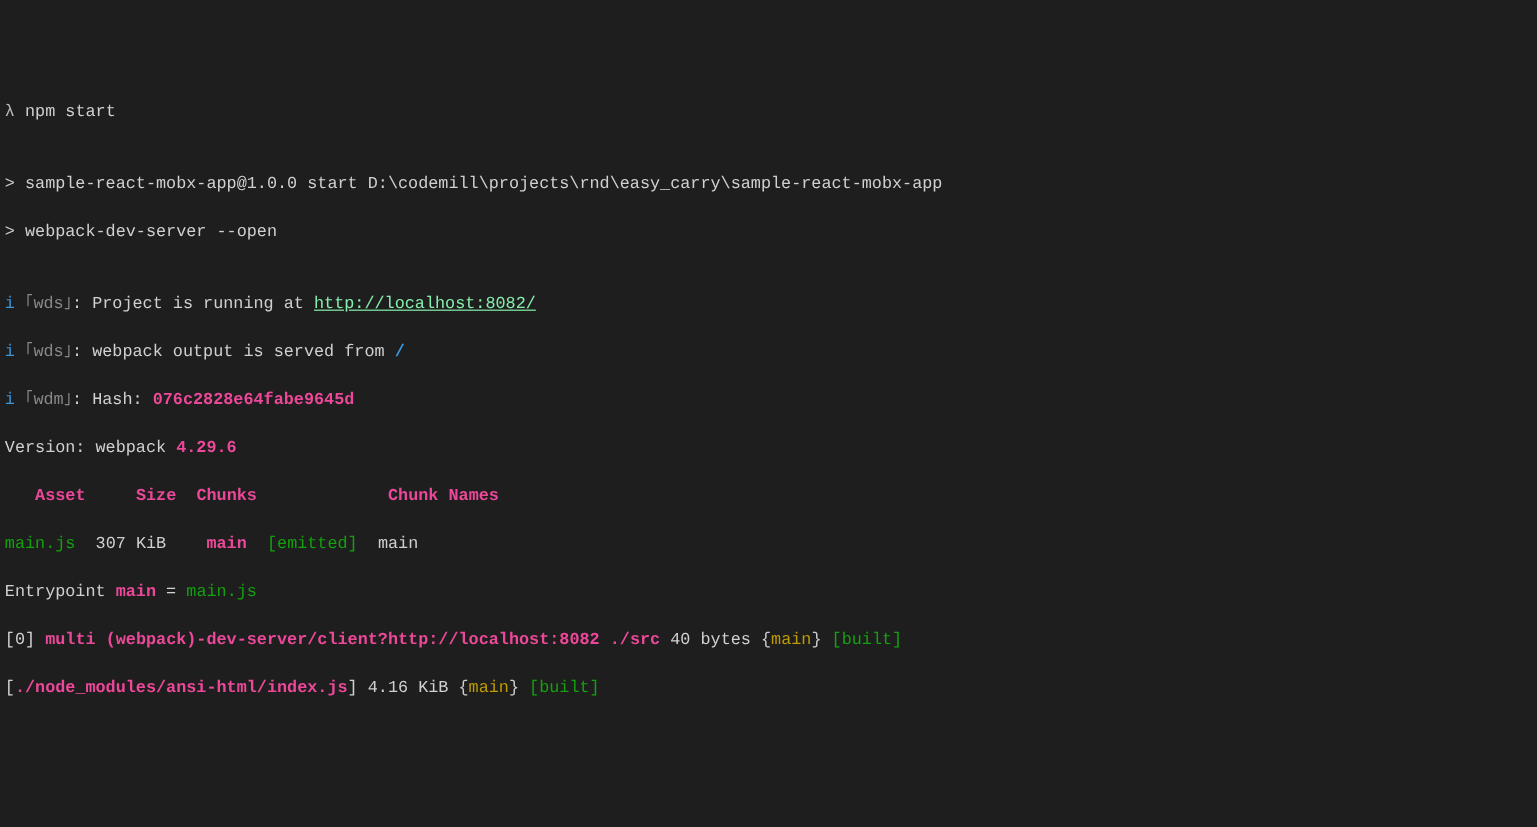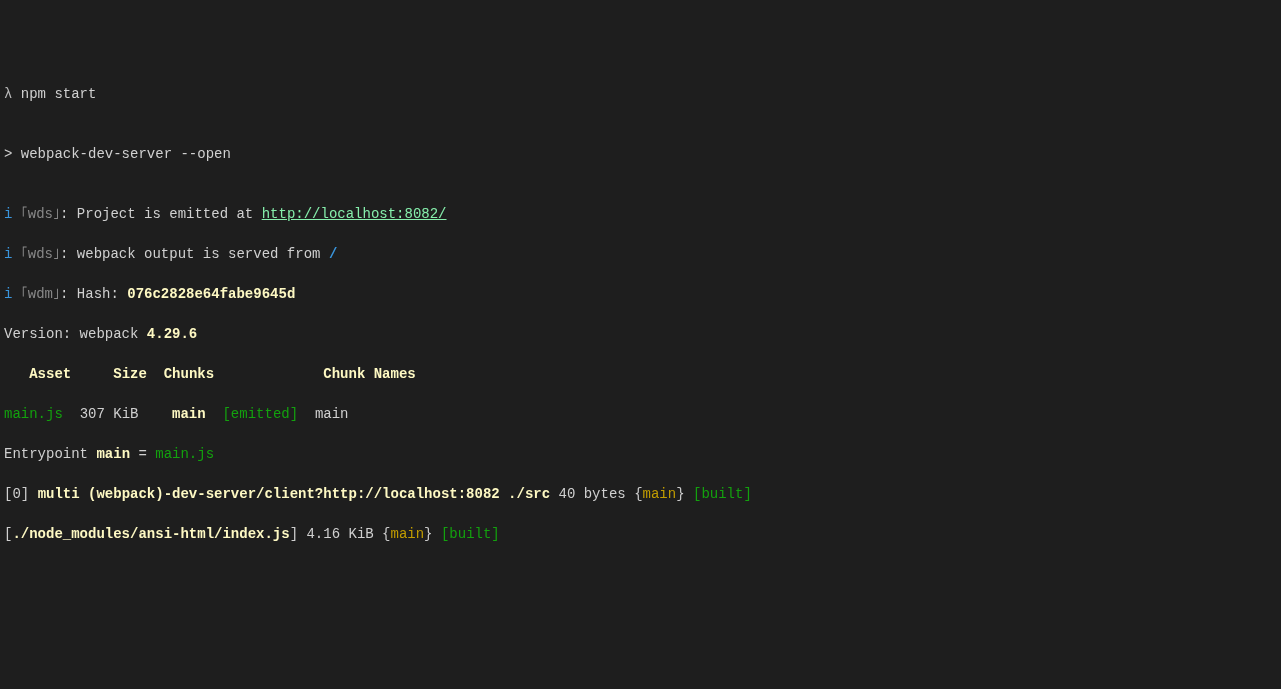--- a/index.html
+++ b/index.html
@@ -8,40 +8,41 @@
     color: #cccccc;
     font-family: 'Consolas', 'Courier New', monospace;
     font-size: 14px;
     line-height: 1.43;
     padding: 4px;
     width: 1281px;
     overflow: hidden;
     white-space: pre;
   }
   .white { color: #d0d0d0; }
-  .bold { font-weight: bold; color: #fef9c3; }
+  .bold { font-weight: bold; color: #ec4899; }
   .cyan { color: #3a96dd; }
   .green { color: #13a10e; text-align: center; }
   .yellow { color: #c19c00; }
   .link { color: #86efac; text-decoration: underline; }
   .dim { color: #888888; }
   .lambda { color: #bbbbbb; }
   pre { font-family: inherit; }
   .row { display: block; }
 </style>
 </head>
 <body>
 
 
 
 <pre><span class="row"><span class="lambda">λ</span> <span class="white">npm start</span></span>
 <span class="row"></span>
+<span class="row white">&gt; sample-react-mobx-app@1.0.0 start D:\codemill\projects\rnd\easy_carry\sample-react-mobx-app</span>
 <span class="row white">&gt; webpack-dev-server --open</span>
 <span class="row"></span>
-<span class="row"><span class="cyan">i</span> <span class="dim">｢wds｣</span><span class="white">: Project is emitted at </span><span class="link">http://localhost:8082/</span></span>
+<span class="row"><span class="cyan">i</span> <span class="dim">｢wds｣</span><span class="white">: Project is running at </span><span class="link">http://localhost:8082/</span></span>
 <span class="row"><span class="cyan">i</span> <span class="dim">｢wds｣</span><span class="white">: webpack output is served from </span><span class="cyan bold">/</span></span>
 <span class="row"><span class="cyan">i</span> <span class="dim">｢wdm｣</span><span class="white">: Hash: </span><span class="bold">076c2828e64fabe9645d</span></span>
 <span class="row"><span class="white">Version: webpack </span><span class="bold">4.29.6</span></span>
 <span class="row bold">   <span>Asset</span>     <span>Size</span>  <span>Chunks</span>             <span>Chunk Names</span></span>
 <span class="row"><span class="green">main.js</span>  <span class="white">307 KiB</span>    <span class="bold">main</span>  <span class="green">[emitted]</span>  <span class="white">main</span></span>
 <span class="row"><span class="white">Entrypoint </span><span class="bold">main</span><span class="white"> = </span><span class="green">main.js</span></span>
 <span class="row"><span class="white">[0]</span> <span class="bold">multi (webpack)-dev-server/client?http://localhost:8082 ./src</span> <span class="white">40 bytes</span> {<span class="yellow">main</span>}<span class="green"> [<span>built</span>]</span></span>
 <span class="row"><span class="white">[</span><span class="bold">./node_modules/ansi-html/index.js</span><span class="white">]</span> <span class="white">4.16 KiB</span> {<span class="yellow">main</span>}<span class="green"> [<span>built</span>]</span></span>
 
 

